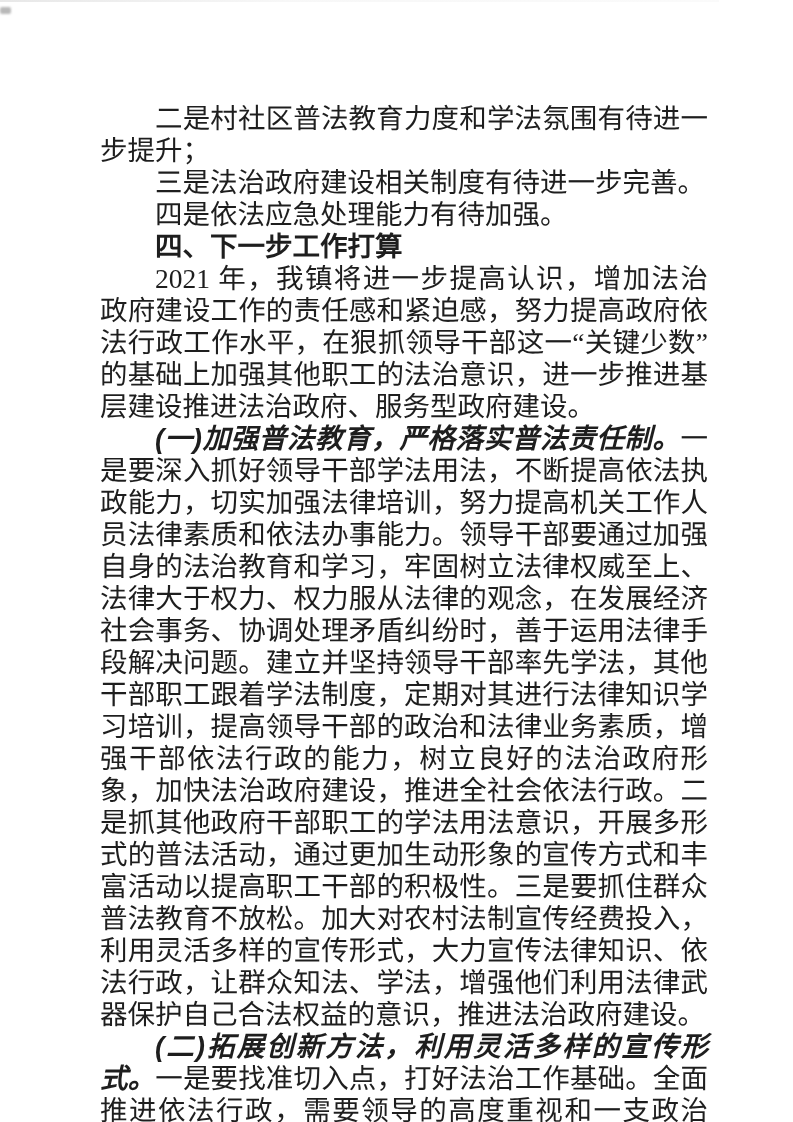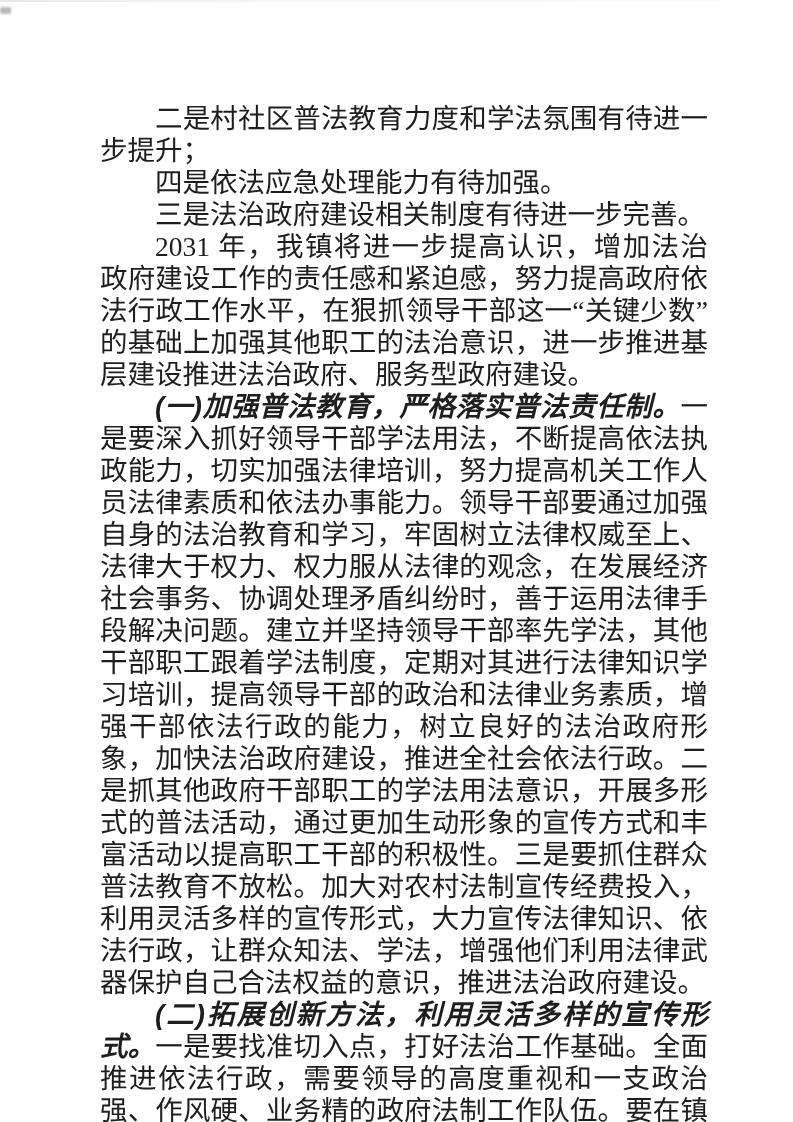--- a/index.html
+++ b/index.html
@@ -70,25 +70,26 @@
 
 <div class="page">
 
   <div class="scan-top-line"></div>
   <div class="scan-corner-smudge"></div>
 
   <div class="content">
 
     <p><span>二是村社区普法教育力度和学法氛围有待进一步提升；</span></p>
 
+    <p><span>三是法治政府建设相关制度有待进一步完善。</span></p>
+
     <p><span>四是依法应急处理能力有待加强。</span></p>
 
-    <p><span>三是法治政府建设相关制度有待进一步完善。</span></p>
+    <p class="heading"><span>四、下一步工作打算</span></p>
 
-
-    <p><span>2031 年，我镇将进一步提高认识，增加法治政府建设工作的责任感和紧迫感，努力提高政府依法行政工作水平，在狠抓领导干部这一“关键少数”的基础上加强其他职工的法治意识，进一步推进基层建设推进法治政府、服务型政府建设。</span></p>
+    <p><span>2021 年，我镇将进一步提高认识，增加法治政府建设工作的责任感和紧迫感，努力提高政府依法行政工作水平，在狠抓领导干部这一“关键少数”的基础上加强其他职工的法治意识，进一步推进基层建设推进法治政府、服务型政府建设。</span></p>
 
     <p><span class="lead">(一)加强普法教育，严格落实普法责任制。</span><span>一是要深入抓好领导干部学法用法，不断提高依法执政能力，切实加强法律培训，努力提高机关工作人员法律素质和依法办事能力。领导干部要通过加强自身的法治教育和学习，牢固树立法律权威至上、法律大于权力、权力服从法律的观念，在发展经济社会事务、协调处理矛盾纠纷时，善于运用法律手段解决问题。建立并坚持领导干部率先学法，其他干部职工跟着学法制度，定期对其进行法律知识学习培训，提高领导干部的政治和法律业务素质，增强干部依法行政的能力，树立良好的法治政府形象，加快法治政府建设，推进全社会依法行政。二是抓其他政府干部职工的学法用法意识，开展多形式的普法活动，通过更加生动形象的宣传方式和丰富活动以提高职工干部的积极性。三是要抓住群众普法教育不放松。加大对农村法制宣传经费投入，利用灵活多样的宣传形式，大力宣传法律知识、依法行政，让群众知法、学法，增强他们利用法律武器保护自己合法权益的意识，推进法治政府建设。</span></p>
 
     <p><span class="lead">(二)拓展创新方法，利用灵活多样的宣传形式。</span><span>一是要找准切入点，打好法治工作基础。全面推进依法行政，需要领导的高度重视和一支政治强、作风硬、业务精的政府法制工作队伍。要在镇依法行政工作领导小组的基础上，探索建立</span></p>
 
   </div>
 </div>
 
 </body></html>

